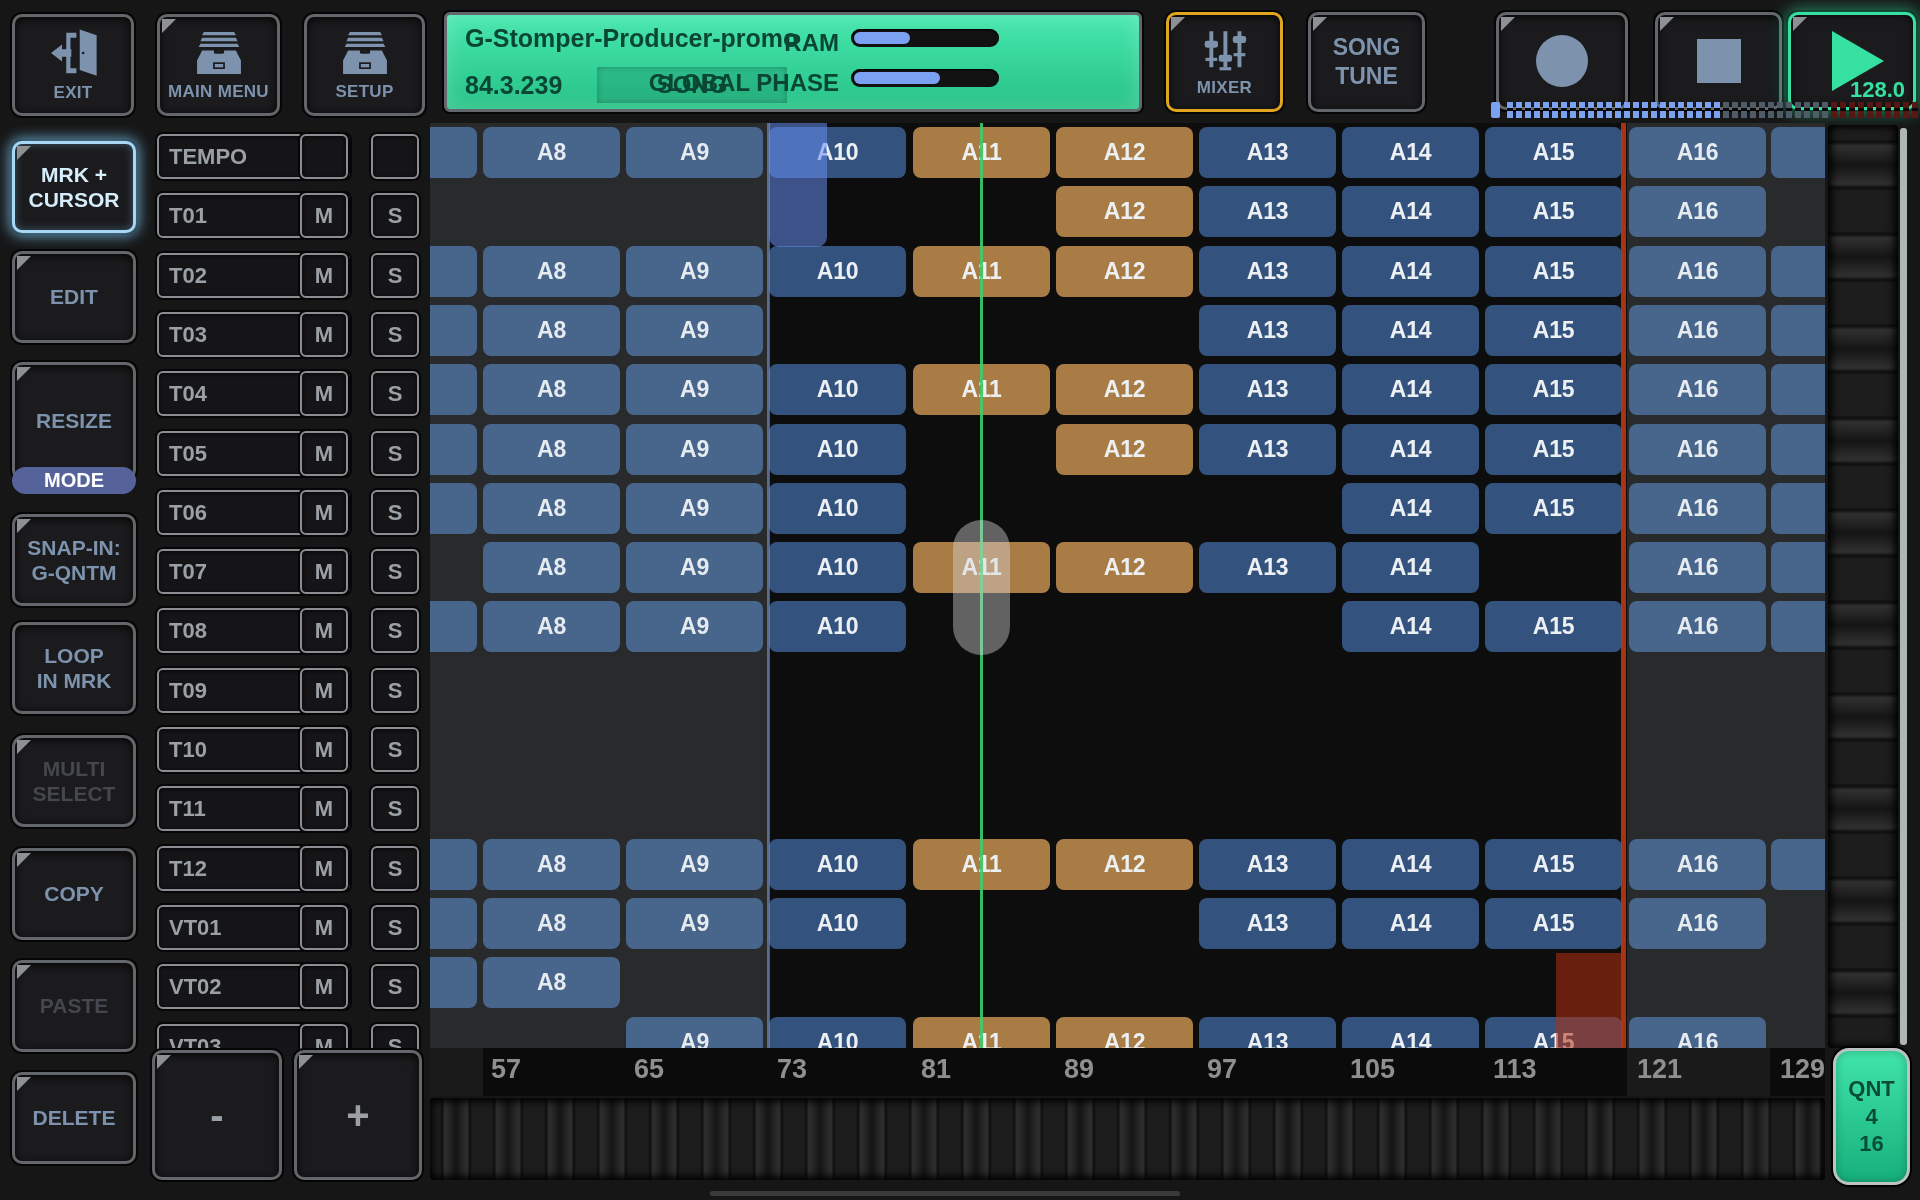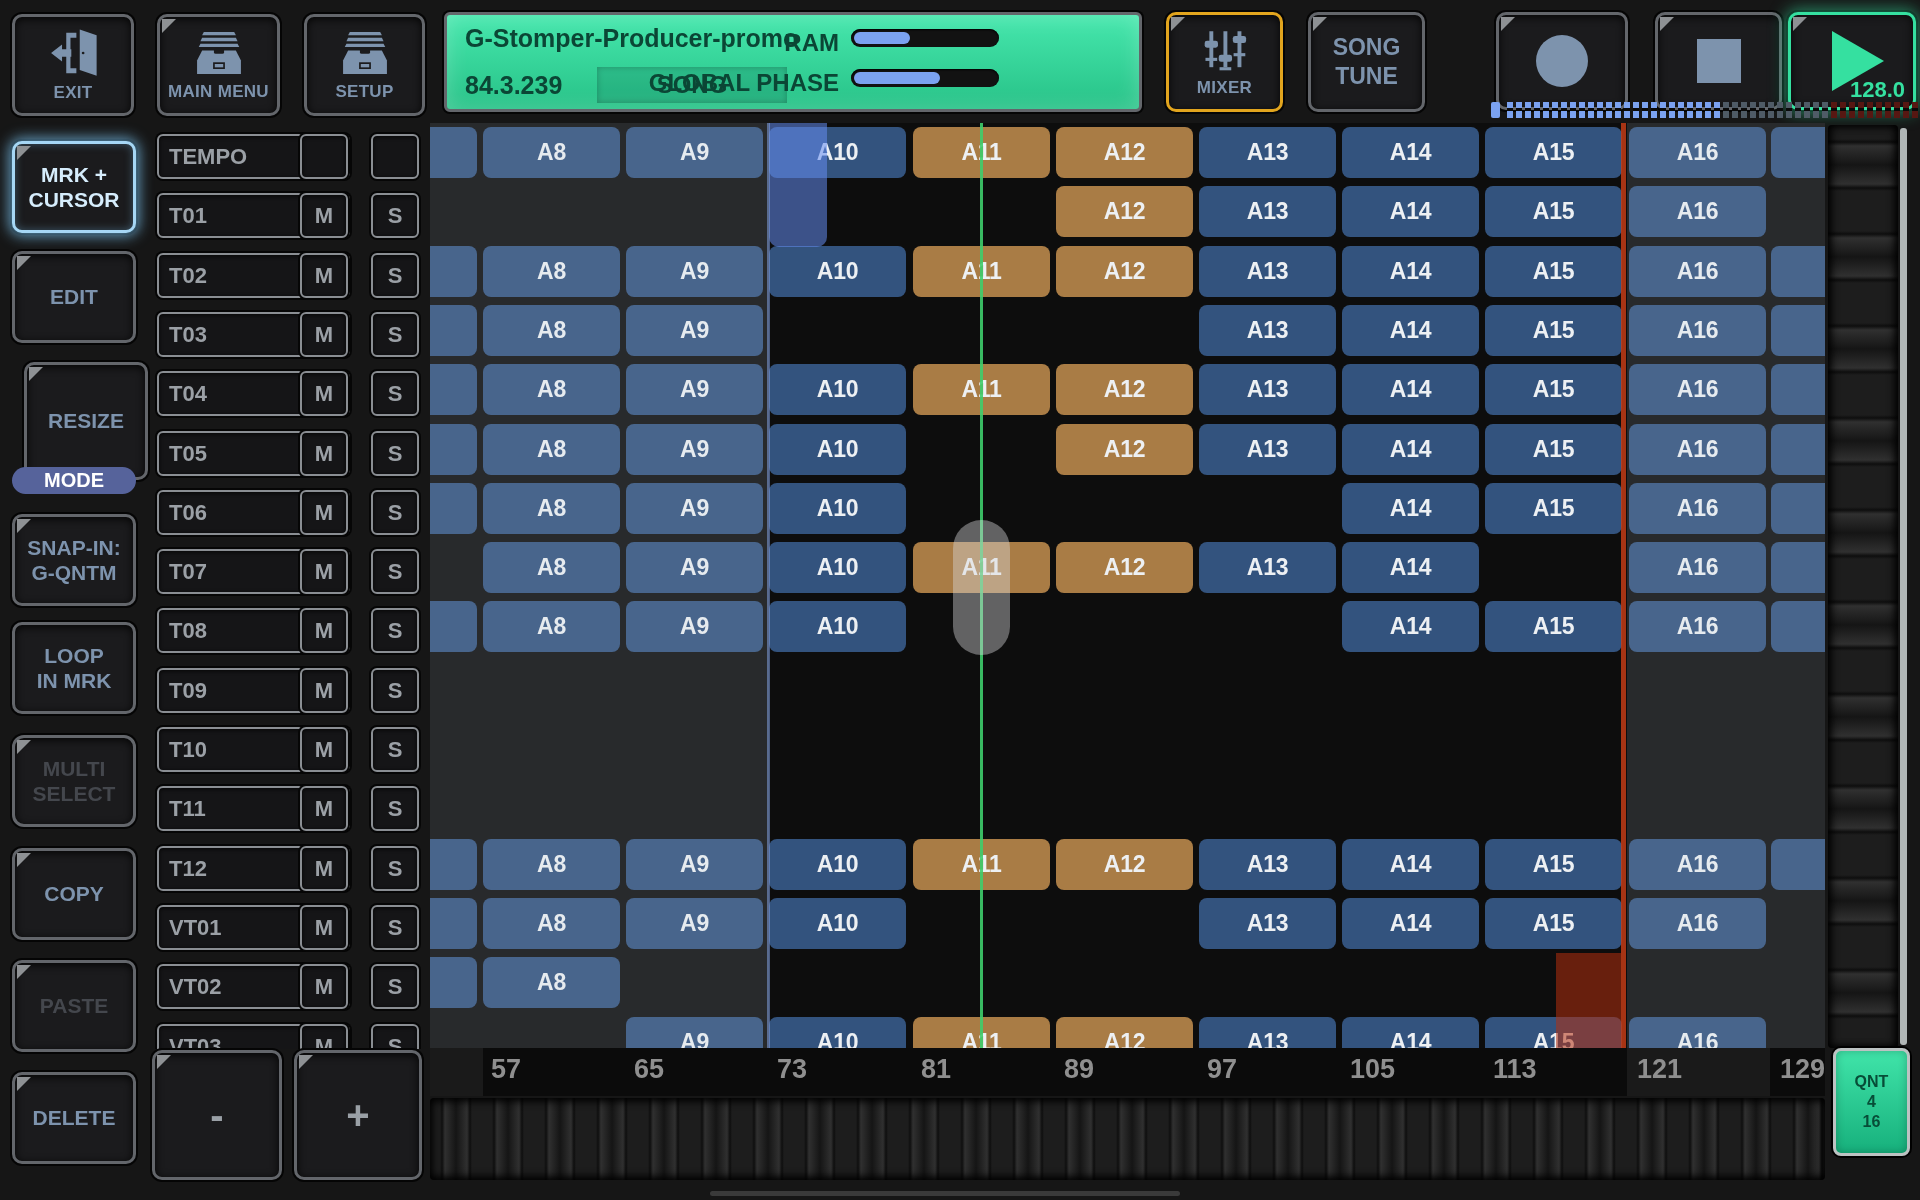--- a/index.html
+++ b/index.html
@@ -85,26 +85,26 @@
        box-shadow:inset 0 3px 8px #000, inset 0 -3px 8px #000;}
   #vstrip{position:absolute;left:1828px;top:125px;width:70px;height:923px;border-radius:4px;
        background:
         repeating-linear-gradient(180deg,
           #1d1d1d 0px,#1d1d1d 14px,#0e0e0e 17px,#303030 21px,#151515 40px,
           #303030 59px,#0e0e0e 63px,#1d1d1d 66px,#1d1d1d 92px);
        box-shadow:inset 3px 0 8px #000, inset -3px 0 8px #000;}
   #vscrollbar{position:absolute;left:1900px;top:128px;width:7px;height:917px;background:#b0b6b6;border-radius:3px;}
   #gesturebar{position:absolute;left:710px;top:1191px;width:470px;height:5px;background:#3a3a3a;border-radius:3px;}
   
-  #qnt{position:absolute;left:1833px;top:1048px;width:77px;height:108px;border-radius:8px;
+  #qnt{position:absolute;left:1833px;top:1048px;width:77px;height:137px;border-radius:16px;
        border:3px solid #bcc2c2;box-sizing:border-box;
        background:linear-gradient(180deg,#40e4a9 0%,#17b07c 100%);
        box-shadow:0 0 0 2px #000, inset 0 0 8px rgba(0,0,0,.25);
        display:flex;flex-direction:column;align-items:center;justify-content:center;
-       color:#074d37;font-weight:bold;font-size:16px;line-height:1.25;}
+       color:#074d37;font-weight:bold;font-size:22px;line-height:1.25;}
   
   .mp{font-size:40px;color:#9aa0a6;}
 </style>
 </head>
 <body>
 
 <div id="app">
 
   <div class="btn" style="left:12px;top:14px;width:122px;height:102px;">
     <span>
@@ -256,21 +256,21 @@
   <div id="sidebar">
       <div class="btn active" style="left: 12px; width: 124px; top: 141px; height: 92px; font-size: 21px; line-height: 1.2;">
         <span class="notch"></span>
         <span>MRK +</span>
         <span>CURSOR</span>
       </div>
       <div class="btn" style="left: 12px; width: 124px; top: 251px; height: 92px; font-size: 21px; line-height: 1.2;">
         <span class="notch"></span>
         <span>EDIT</span>
       </div>
-      <div class="btn" style="left: 24px; width: 124px; top: 362px; height: 118px; font-size: 21px; line-height: 1.2;">
+      <div class="btn" style="left: 12px; width: 124px; top: 362px; height: 118px; font-size: 21px; line-height: 1.2;">
         <span class="notch"></span>
         <span>RESIZE</span>
       </div>
       <div style="position: absolute; left: 12px; width: 124px; top: 467px; height: 27px; background: rgb(86, 99, 155); border-radius: 14px; color: rgb(255, 255, 255); font-weight: bold; font-size: 20px; display: flex; align-items: center; justify-content: center;">MODE</div>
       <div class="btn" style="left: 12px; width: 124px; top: 514px; height: 92px; font-size: 21px; line-height: 1.2;">
         <span class="notch"></span>
         <span>SNAP-IN:</span>
         <span>G-QNTM</span>
       </div>
       <div class="btn" style="left: 12px; width: 124px; top: 622px; height: 92px; font-size: 21px; line-height: 1.2;">

